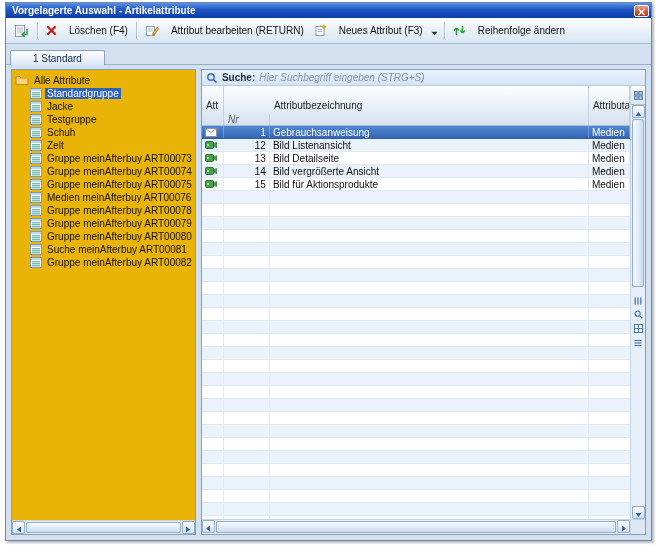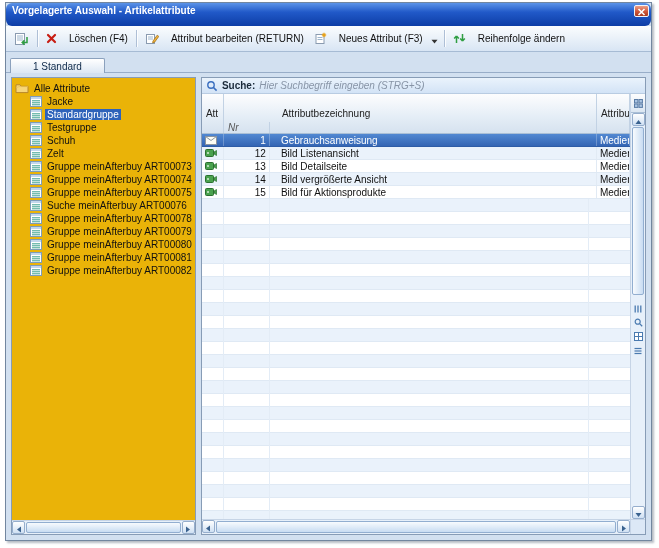--- a/index.html
+++ b/index.html
@@ -1,20 +1,20 @@
 <!DOCTYPE html>
 <html><head>
 <meta charset="utf-8">
 <style>
   html,body{margin:0;padding:0;}
   body{width:659px;height:548px;background:#ffffff;font-family:"Liberation Sans",sans-serif;position:relative;overflow:hidden;}
   .window{position:absolute;left:5px;top:2px;width:645px;height:537px;background:#d2e0f0;border:1px solid #72869f;box-shadow:2px 2px 2px rgba(110,120,135,.5);display:flex;flex-direction:column;box-sizing:content-box;}
 
   
-  .titlebar{flex:0 0 15px;background:linear-gradient(to bottom,#5b93e8 0%,#2159c8 40%,#0d3da6 100%);display:flex;align-items:center;padding:0 2px 8px 6px;border-radius:6px;}
+  .titlebar{flex:0 0 15px;background:linear-gradient(to bottom,#5b93e8 0%,#2159c8 40%,#0d3da6 100%);display:flex;align-items:center;padding:0 2px 0 6px;}
   .title-text{flex:1;color:#fff;font-weight:bold;font-size:10px;white-space:nowrap;overflow:hidden;}
   .close-btn{width:15px;height:12px;box-sizing:border-box;border:1px solid #f0f4fa;border-radius:2px;background:linear-gradient(#ee9f86,#d0573a 55%,#a93a1f);display:flex;align-items:center;justify-content:center;}
 
   
   .toolbar{flex:0 0 25px;background:linear-gradient(#fbfdfe,#d8e5f4);border-bottom:1px solid #a6bbd4;display:flex;align-items:center;padding:0 3px;}
   .tb-btn{display:flex;align-items:center;gap:12px;font-size:10px;color:#111;padding:2px 5px;height:20px;box-sizing:border-box;border-radius:2px;}
   .tb-ic{display:flex;align-items:center;}
   .tb-sep{width:1px;height:17px;background:#aebfd6;box-shadow:1px 0 0 rgba(255,255,255,.85);margin:0 3px;}
   .tb-drop{display:flex;align-items:center;padding:0 3px;height:20px;box-sizing:border-box;}
 
@@ -45,21 +45,21 @@
   .search-row{flex:0 0 15px;background:linear-gradient(#eaf3fc,#d3e3f6);border-bottom:1px solid #b9cce2;display:flex;align-items:center;gap:4px;padding:0 4px;font-size:10px;}
   .search-label{font-weight:bold;color:#1a2a3a;}
   .search-hint{font-style:italic;color:#8794a6;}
 
   .grid-area{flex:1;display:flex;min-height:0;}
   .grid-main{flex:1;display:flex;flex-direction:column;min-width:0;}
   .grid-header{flex:0 0 14px;display:flex;background:linear-gradient(#fdfdfe,#e4edf6 60%,#d6e2ef);border-bottom:1px solid #aabfd6;font-size:10px;color:#222;}
   .gh-cell{box-sizing:border-box;border-right:1px solid #c2d2e4;display:flex;align-items:center;padding:0 4px;overflow:hidden;white-space:nowrap;}
   .c-att{width:22px;flex:0 0 22px;}
   .c-nr{width:46px;flex:0 0 46px;}
-  .c-name{width:319px;flex:0 0 319px;margin-left:8px;}
+  .c-name{width:319px;flex:0 0 319px;}
   .c-art{flex:1;}
   .gh-cell.c-nr{color:#555;font-style:italic;margin-top:28px;}
 
   .grid-rows{flex:1;display:flex;flex-direction:column;min-height:0;position:relative;}
   .grow{flex:0 0 13px;display:flex;font-size:10px;align-items:stretch;box-sizing:border-box;border-bottom:1px solid #dfe9f4;background:#fff;color:#111;}
   .grow.alt{background:#eaf2fb;}
   .grow.selected{background:linear-gradient(#5288d2,#3465b4);color:#fff;border-bottom-color:#2e5ca6;}
   .gc{box-sizing:border-box;border-right:1px solid #e1eaf4;display:flex;align-items:center;padding:0 3px;overflow:hidden;white-space:nowrap;}
   .grow.selected .gc{border-right-color:rgba(255,255,255,.25);}
   .gc.c-nr{justify-content:flex-end;}
@@ -170,44 +170,44 @@
         <div class="tree-root">
           <span class="ticon">
               <svg width="14" height="12" viewBox="0 0 14 12">
                 <path d="M1 2.8 L5 2.8 L6.3 4.3 L13 4.3 L13 10.6 L1 10.6 Z" fill="#f7d67a" stroke="#b8872a"></path>
                 <path d="M1 5.8 L4.2 4.6 L13 4.6" fill="none" stroke="#e9bf55" stroke-width="0.8"></path>
               </svg>
             </span>
           <span class="tlabel">Alle Attribute</span>
         </div>
         <div id="tree-children">
+            <div class="tree-item selected">
+              <span class="ticon">
+                <svg width="12" height="11" viewBox="0 0 12 11">
+                  <rect x="0.5" y="0.5" width="11" height="10" fill="#fff" stroke="#7d9cba"></rect>
+                  <rect x="1" y="1" width="10" height="2" fill="#c3d7ec"></rect>
+                  <line x1="2" y1="4.8" x2="10" y2="4.8" stroke="#3aa08e"></line>
+                  <line x1="2" y1="6.8" x2="10" y2="6.8" stroke="#3aa08e"></line>
+                  <line x1="2" y1="8.8" x2="10" y2="8.8" stroke="#3aa08e"></line>
+                </svg>
+              </span>
+              <span class="tlabel">Standardgruppe</span>
+            </div>
             <div class="tree-item">
               <span class="ticon">
                 <svg width="12" height="11" viewBox="0 0 12 11">
                   <rect x="0.5" y="0.5" width="11" height="10" fill="#fff" stroke="#7d9cba"></rect>
                   <rect x="1" y="1" width="10" height="2" fill="#c3d7ec"></rect>
                   <line x1="2" y1="4.8" x2="10" y2="4.8" stroke="#3aa08e"></line>
                   <line x1="2" y1="6.8" x2="10" y2="6.8" stroke="#3aa08e"></line>
                   <line x1="2" y1="8.8" x2="10" y2="8.8" stroke="#3aa08e"></line>
                 </svg>
               </span>
               <span class="tlabel">Jacke</span>
             </div>
-            <div class="tree-item selected">
-              <span class="ticon">
-                <svg width="12" height="11" viewBox="0 0 12 11">
-                  <rect x="0.5" y="0.5" width="11" height="10" fill="#fff" stroke="#7d9cba"></rect>
-                  <rect x="1" y="1" width="10" height="2" fill="#c3d7ec"></rect>
-                  <line x1="2" y1="4.8" x2="10" y2="4.8" stroke="#3aa08e"></line>
-                  <line x1="2" y1="6.8" x2="10" y2="6.8" stroke="#3aa08e"></line>
-                  <line x1="2" y1="8.8" x2="10" y2="8.8" stroke="#3aa08e"></line>
-                </svg>
-              </span>
-              <span class="tlabel">Standardgruppe</span>
-            </div>
             <div class="tree-item">
               <span class="ticon">
                 <svg width="12" height="11" viewBox="0 0 12 11">
                   <rect x="0.5" y="0.5" width="11" height="10" fill="#fff" stroke="#7d9cba"></rect>
                   <rect x="1" y="1" width="10" height="2" fill="#c3d7ec"></rect>
                   <line x1="2" y1="4.8" x2="10" y2="4.8" stroke="#3aa08e"></line>
                   <line x1="2" y1="6.8" x2="10" y2="6.8" stroke="#3aa08e"></line>
                   <line x1="2" y1="8.8" x2="10" y2="8.8" stroke="#3aa08e"></line>
                 </svg>
               </span>
@@ -276,21 +276,21 @@
             <div class="tree-item">
               <span class="ticon">
                 <svg width="12" height="11" viewBox="0 0 12 11">
                   <rect x="0.5" y="0.5" width="11" height="10" fill="#fff" stroke="#7d9cba"></rect>
                   <rect x="1" y="1" width="10" height="2" fill="#c3d7ec"></rect>
                   <line x1="2" y1="4.8" x2="10" y2="4.8" stroke="#3aa08e"></line>
                   <line x1="2" y1="6.8" x2="10" y2="6.8" stroke="#3aa08e"></line>
                   <line x1="2" y1="8.8" x2="10" y2="8.8" stroke="#3aa08e"></line>
                 </svg>
               </span>
-              <span class="tlabel">Suche meinAfterbuy ART00076</span>
+              <span class="tlabel">Medien meinAfterbuy ART00076</span>
             </div>
             <div class="tree-item">
               <span class="ticon">
                 <svg width="12" height="11" viewBox="0 0 12 11">
                   <rect x="0.5" y="0.5" width="11" height="10" fill="#fff" stroke="#7d9cba"></rect>
                   <rect x="1" y="1" width="10" height="2" fill="#c3d7ec"></rect>
                   <line x1="2" y1="4.8" x2="10" y2="4.8" stroke="#3aa08e"></line>
                   <line x1="2" y1="6.8" x2="10" y2="6.8" stroke="#3aa08e"></line>
                   <line x1="2" y1="8.8" x2="10" y2="8.8" stroke="#3aa08e"></line>
                 </svg>
@@ -324,21 +324,21 @@
             <div class="tree-item">
               <span class="ticon">
                 <svg width="12" height="11" viewBox="0 0 12 11">
                   <rect x="0.5" y="0.5" width="11" height="10" fill="#fff" stroke="#7d9cba"></rect>
                   <rect x="1" y="1" width="10" height="2" fill="#c3d7ec"></rect>
                   <line x1="2" y1="4.8" x2="10" y2="4.8" stroke="#3aa08e"></line>
                   <line x1="2" y1="6.8" x2="10" y2="6.8" stroke="#3aa08e"></line>
                   <line x1="2" y1="8.8" x2="10" y2="8.8" stroke="#3aa08e"></line>
                 </svg>
               </span>
-              <span class="tlabel">Gruppe meinAfterbuy ART00081</span>
+              <span class="tlabel">Suche meinAfterbuy ART00081</span>
             </div>
             <div class="tree-item">
               <span class="ticon">
                 <svg width="12" height="11" viewBox="0 0 12 11">
                   <rect x="0.5" y="0.5" width="11" height="10" fill="#fff" stroke="#7d9cba"></rect>
                   <rect x="1" y="1" width="10" height="2" fill="#c3d7ec"></rect>
                   <line x1="2" y1="4.8" x2="10" y2="4.8" stroke="#3aa08e"></line>
                   <line x1="2" y1="6.8" x2="10" y2="6.8" stroke="#3aa08e"></line>
                   <line x1="2" y1="8.8" x2="10" y2="8.8" stroke="#3aa08e"></line>
                 </svg>

